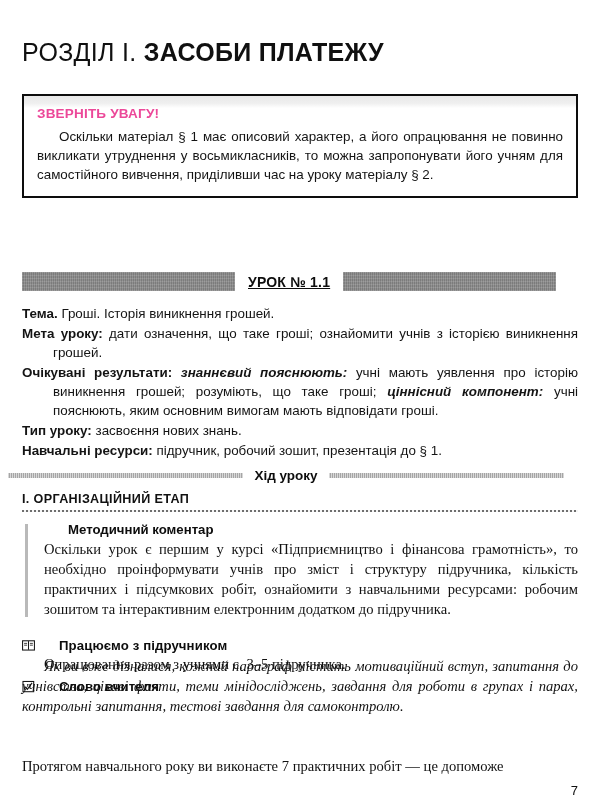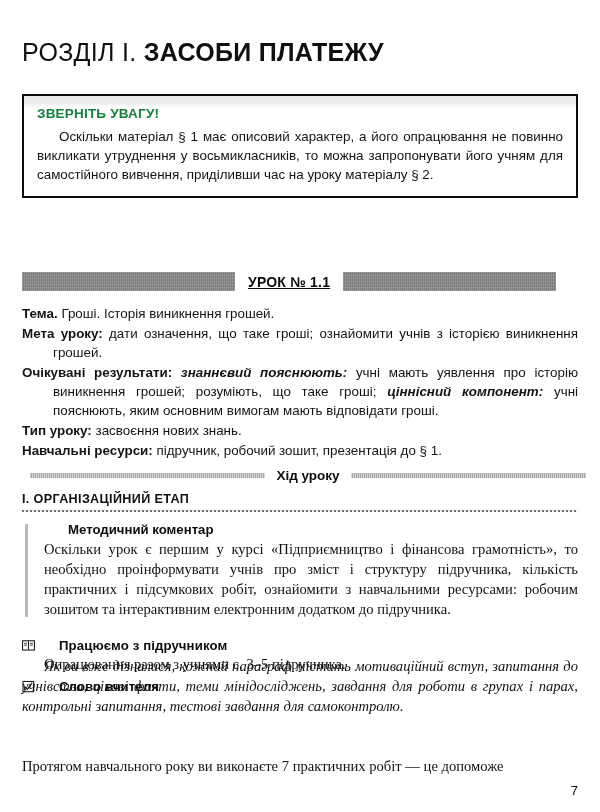--- a/index.html
+++ b/index.html
@@ -57,21 +57,21 @@
     background: linear-gradient(180deg, #e9e9e9 0%, #efefef 60%, #ffffff 100%);
   }
   .attention-inner {
     padding: 0 13px 11px 13px;
   }
   .attention-title {
     font-size: 13.5px;
     font-weight: 700;
     letter-spacing: 0.2px;
     margin: -2px 0 6px 0;
-    color: #15803d;
+    color: #ec4899;
   }
   .attention-p {
     font-size: 13.4px;
     line-height: 1.42;
     text-align: justify;
     text-indent: 22px;
     margin: 0 0 1px 0;
     color: #141414;
     hyphens: manual;
   }
@@ -125,21 +125,21 @@
   }
   .meta-row b { font-weight: 700; }
   .meta-row i.bi {
     font-weight: 700;
     font-style: italic;
   }
 
   
   .course-banner {
     position: absolute;
-    left: 30px;
+    left: 8px;
     top: 468px;
     width: 556px;
     height: 14px;
     display: flex;
     align-items: center;
     justify-content: center;
   }
   .cb-line {
     flex: 1 1 auto;
     height: 5px;

